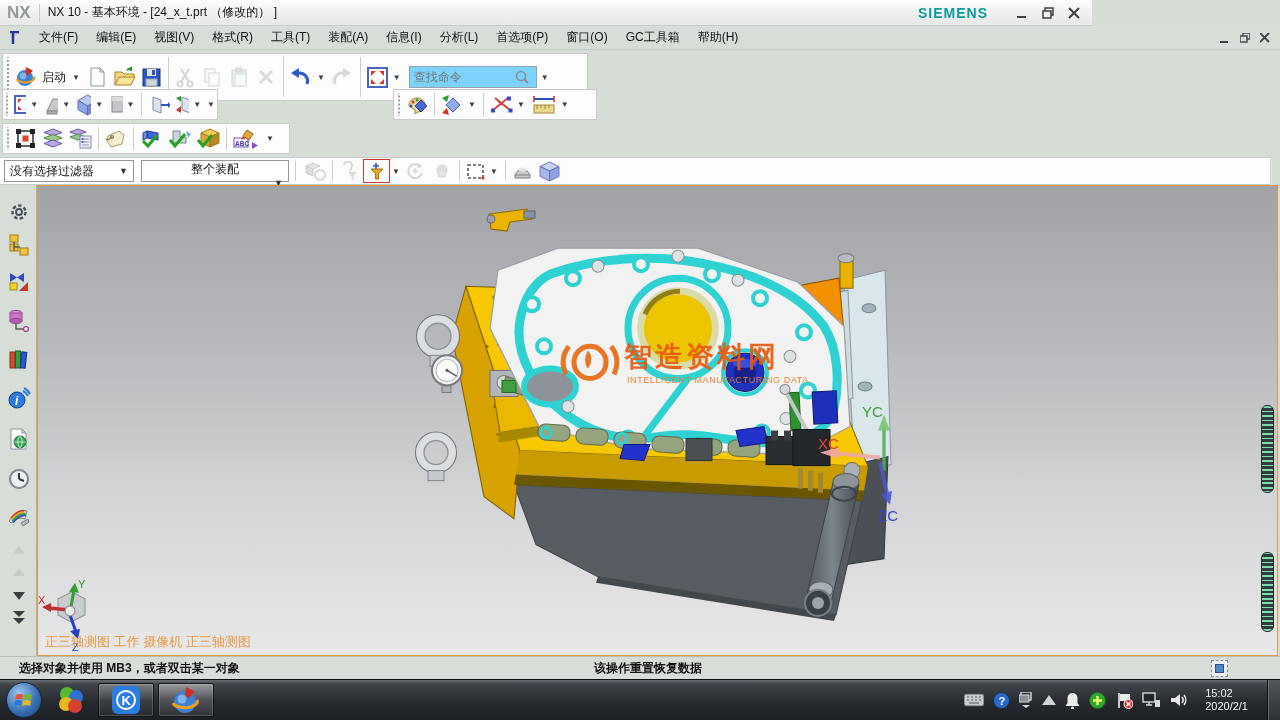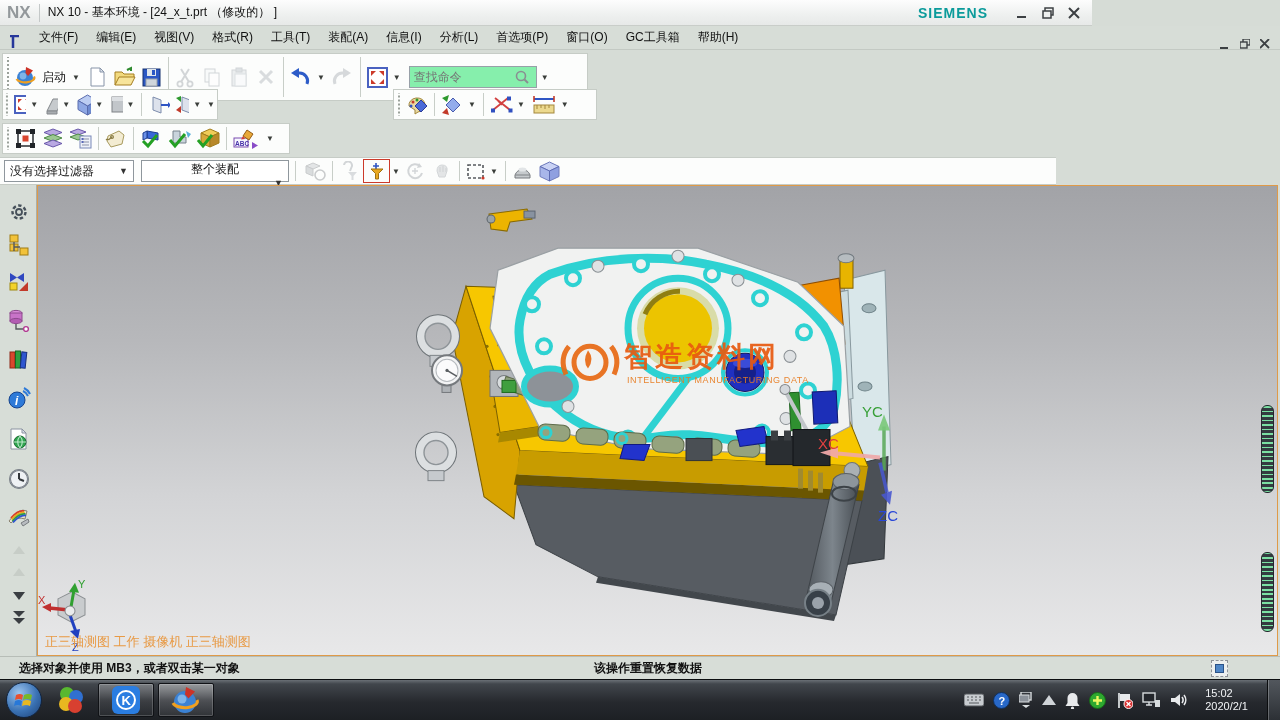--- a/index.html
+++ b/index.html
@@ -12,35 +12,35 @@
     display:flex; align-items:center; }
   .nx-logo { font-weight:bold; font-size:17px; color:#93989b; letter-spacing:0; padding:0 8px 0 7px; }
   .tb-divider { width:1px; height:18px; background:#c4c8c8; margin-right:8px; }
   .win-title { font-size:12px; color:#111; }
   .brand { margin-left:auto; font-weight:bold; font-size:14px; color:#0b9b9b; letter-spacing:1px; }
   .winbtns { display:flex; gap:14px; padding:0 12px 0 28px; }
   .winbtns svg { display:block; }
 
   
   .menubar { position:absolute; left:0; top:26px; width:1280px; height:24px; background:#d7ddd7;
-    display:flex; align-items:flex-end; border-bottom:1px solid #c3c9c3; }
+    display:flex; align-items:center; border-bottom:1px solid #c3c9c3; }
   .menu-appicon { margin:0 10px 0 8px; }
   .menu-item { padding:3px 9px; color:#111; cursor:default; }
   .menubar .winbtns { margin-left:auto; gap:10px; padding-right:10px; }
 
   
   .panel { position:absolute; background:#fcfdfc; border:1px solid #c6ccc6; display:flex; align-items:center; }
   .handle { width:5px; align-self:stretch; margin:3px 2px;
     background-image:radial-gradient(#9aa19a 26%, transparent 30%); background-size:4px 4px; background-position:center; background-repeat:repeat-y; }
   .tbtn { height:28px; min-width:27px; display:flex; align-items:center; justify-content:center; gap:2px; padding:0 2px; }
   .sep { width:1px; background:#c8cec8; align-self:stretch; margin:3px 3px; }
   .dd { font-size:8px; color:#3a3e3a; padding:0 2px; }
   .grayed { opacity:.42; }
   .start-label { font-size:12px; color:#111; padding:0 2px; }
-  .searchbox { width:128px; height:22px; background:#86efac; border:1px solid #98a0a8; display:flex; align-items:center; padding:0 4px; margin-left:4px; }
+  .searchbox { width:128px; height:22px; background:#7dd3fc; border:1px solid #98a0a8; display:flex; align-items:center; padding:0 4px; margin-left:4px; }
   .searchbox input { border:none; outline:none; width:100px; font-size:12px; color:#222; font-family:inherit; background:transparent; }
 
   
   .combo { height:22px; background:#fff; border:1px solid #8f979d; display:flex; align-items:center; font-size:12px; color:#111; padding:0 5px; }
   .combo .car { margin-left:auto; font-size:9px; color:#333; padding-left:8px; }
 
   
   .sidebar { position:absolute; left:0; top:185px; width:37px; bottom:64px; background:#d7ddd7; border-right:1px solid #a9afa9; }
   .side-ic { position:absolute; left:6px; width:25px; height:25px; display:flex; align-items:center; justify-content:center; }
 
@@ -402,21 +402,21 @@
         <rect x="2" y="11" width="14" height="9" fill="#f6f6ff" stroke="#7a4cb0"></rect>
         <text x="3" y="18.5" font-size="6.5" font-weight="bold" fill="#4630a8">ABC</text>
         <polygon points="15,3 21,7 17,13 11,9" fill="#e8a838" stroke="#945c14"></polygon>
         <polygon points="11,9 13,12 9,12.5" fill="#d84030"></polygon>
         <polygon points="20,15 26,18.5 20,22" fill="#8a4cc8"></polygon>
       </svg>
       <span class="dd">▼</span>
     </span>
 </div>
 
-<div class="panel" style="left:0px; top:157px; width:1056px; height:28px; border-left:none; border-right:none;">
+<div class="panel" style="left:0px; top:157px; width:1270px; height:28px; border-left:none; border-right:none;">
   <span class="combo" style="width:130px; margin-left:4px;">
     <span>没有选择过滤器</span>
     <span class="car">▼</span>
   </span>
   <span class="combo" style="width:148px; margin-left:7px;flex-direction:column;">
     <span>整个装配</span>
     <span class="car">▼</span>
   </span>
   <span class="sep" style="margin:3px 6px;"></span>
   <span class="tbtn grayed">

